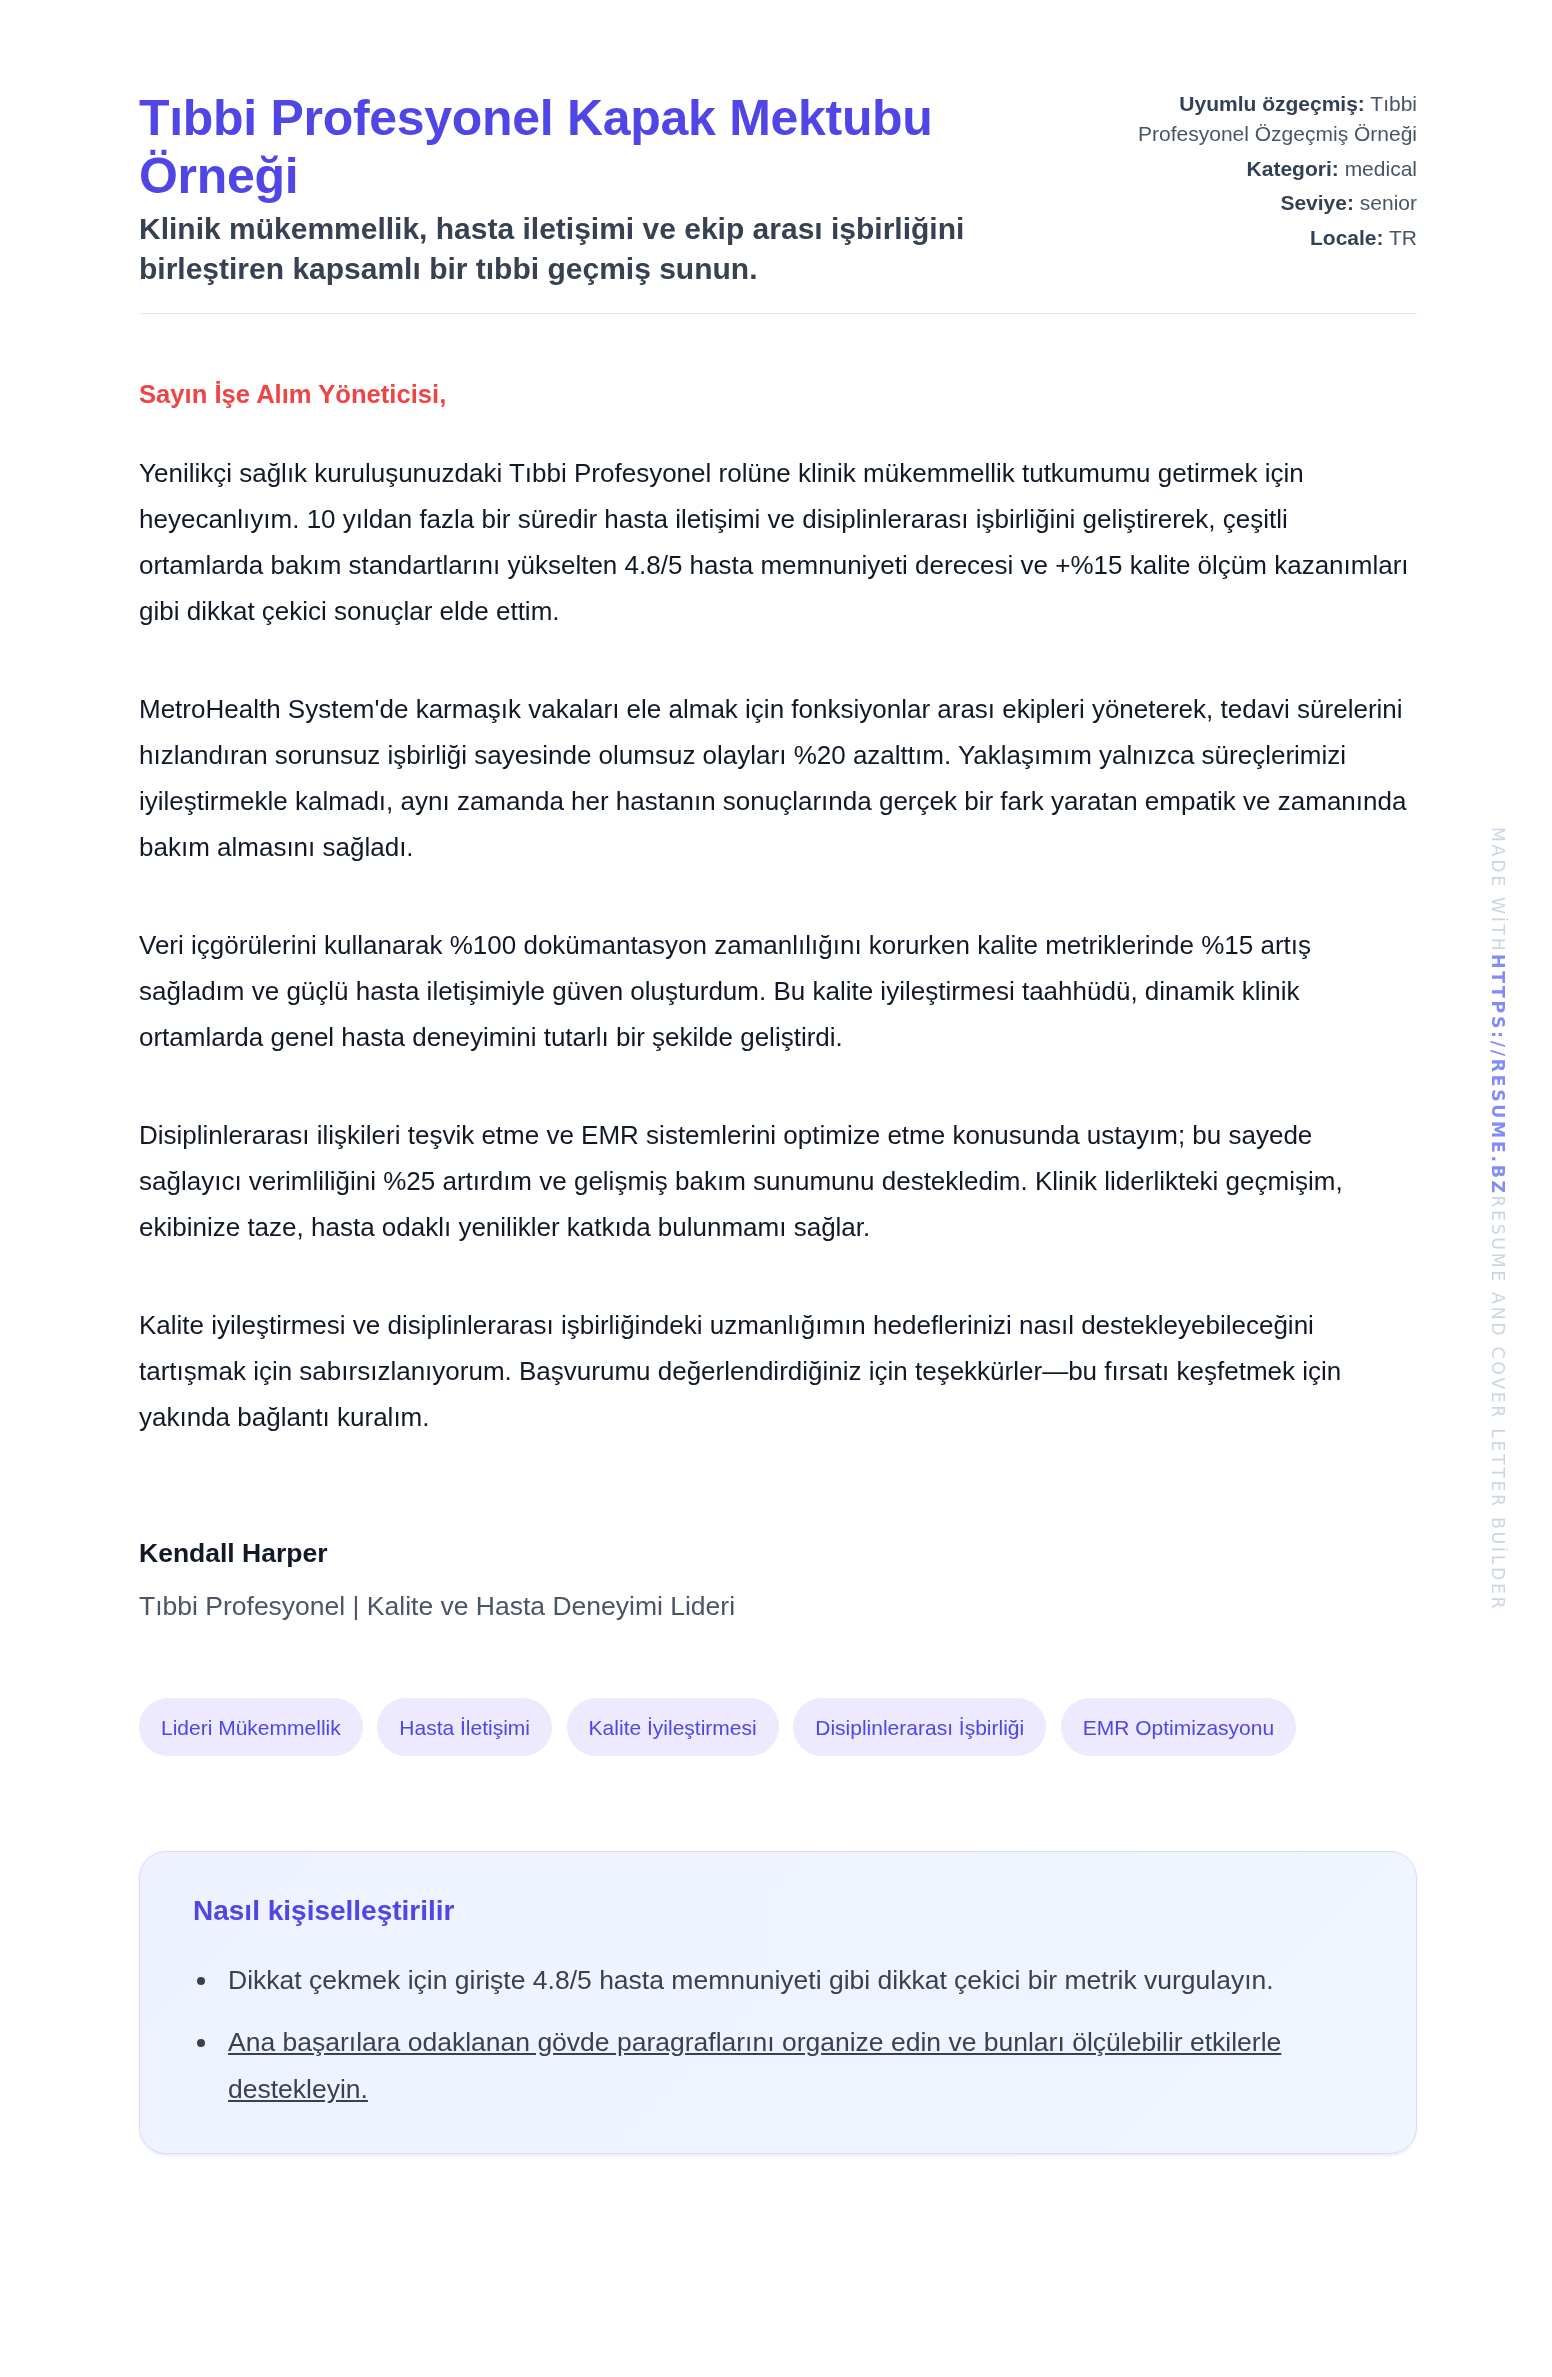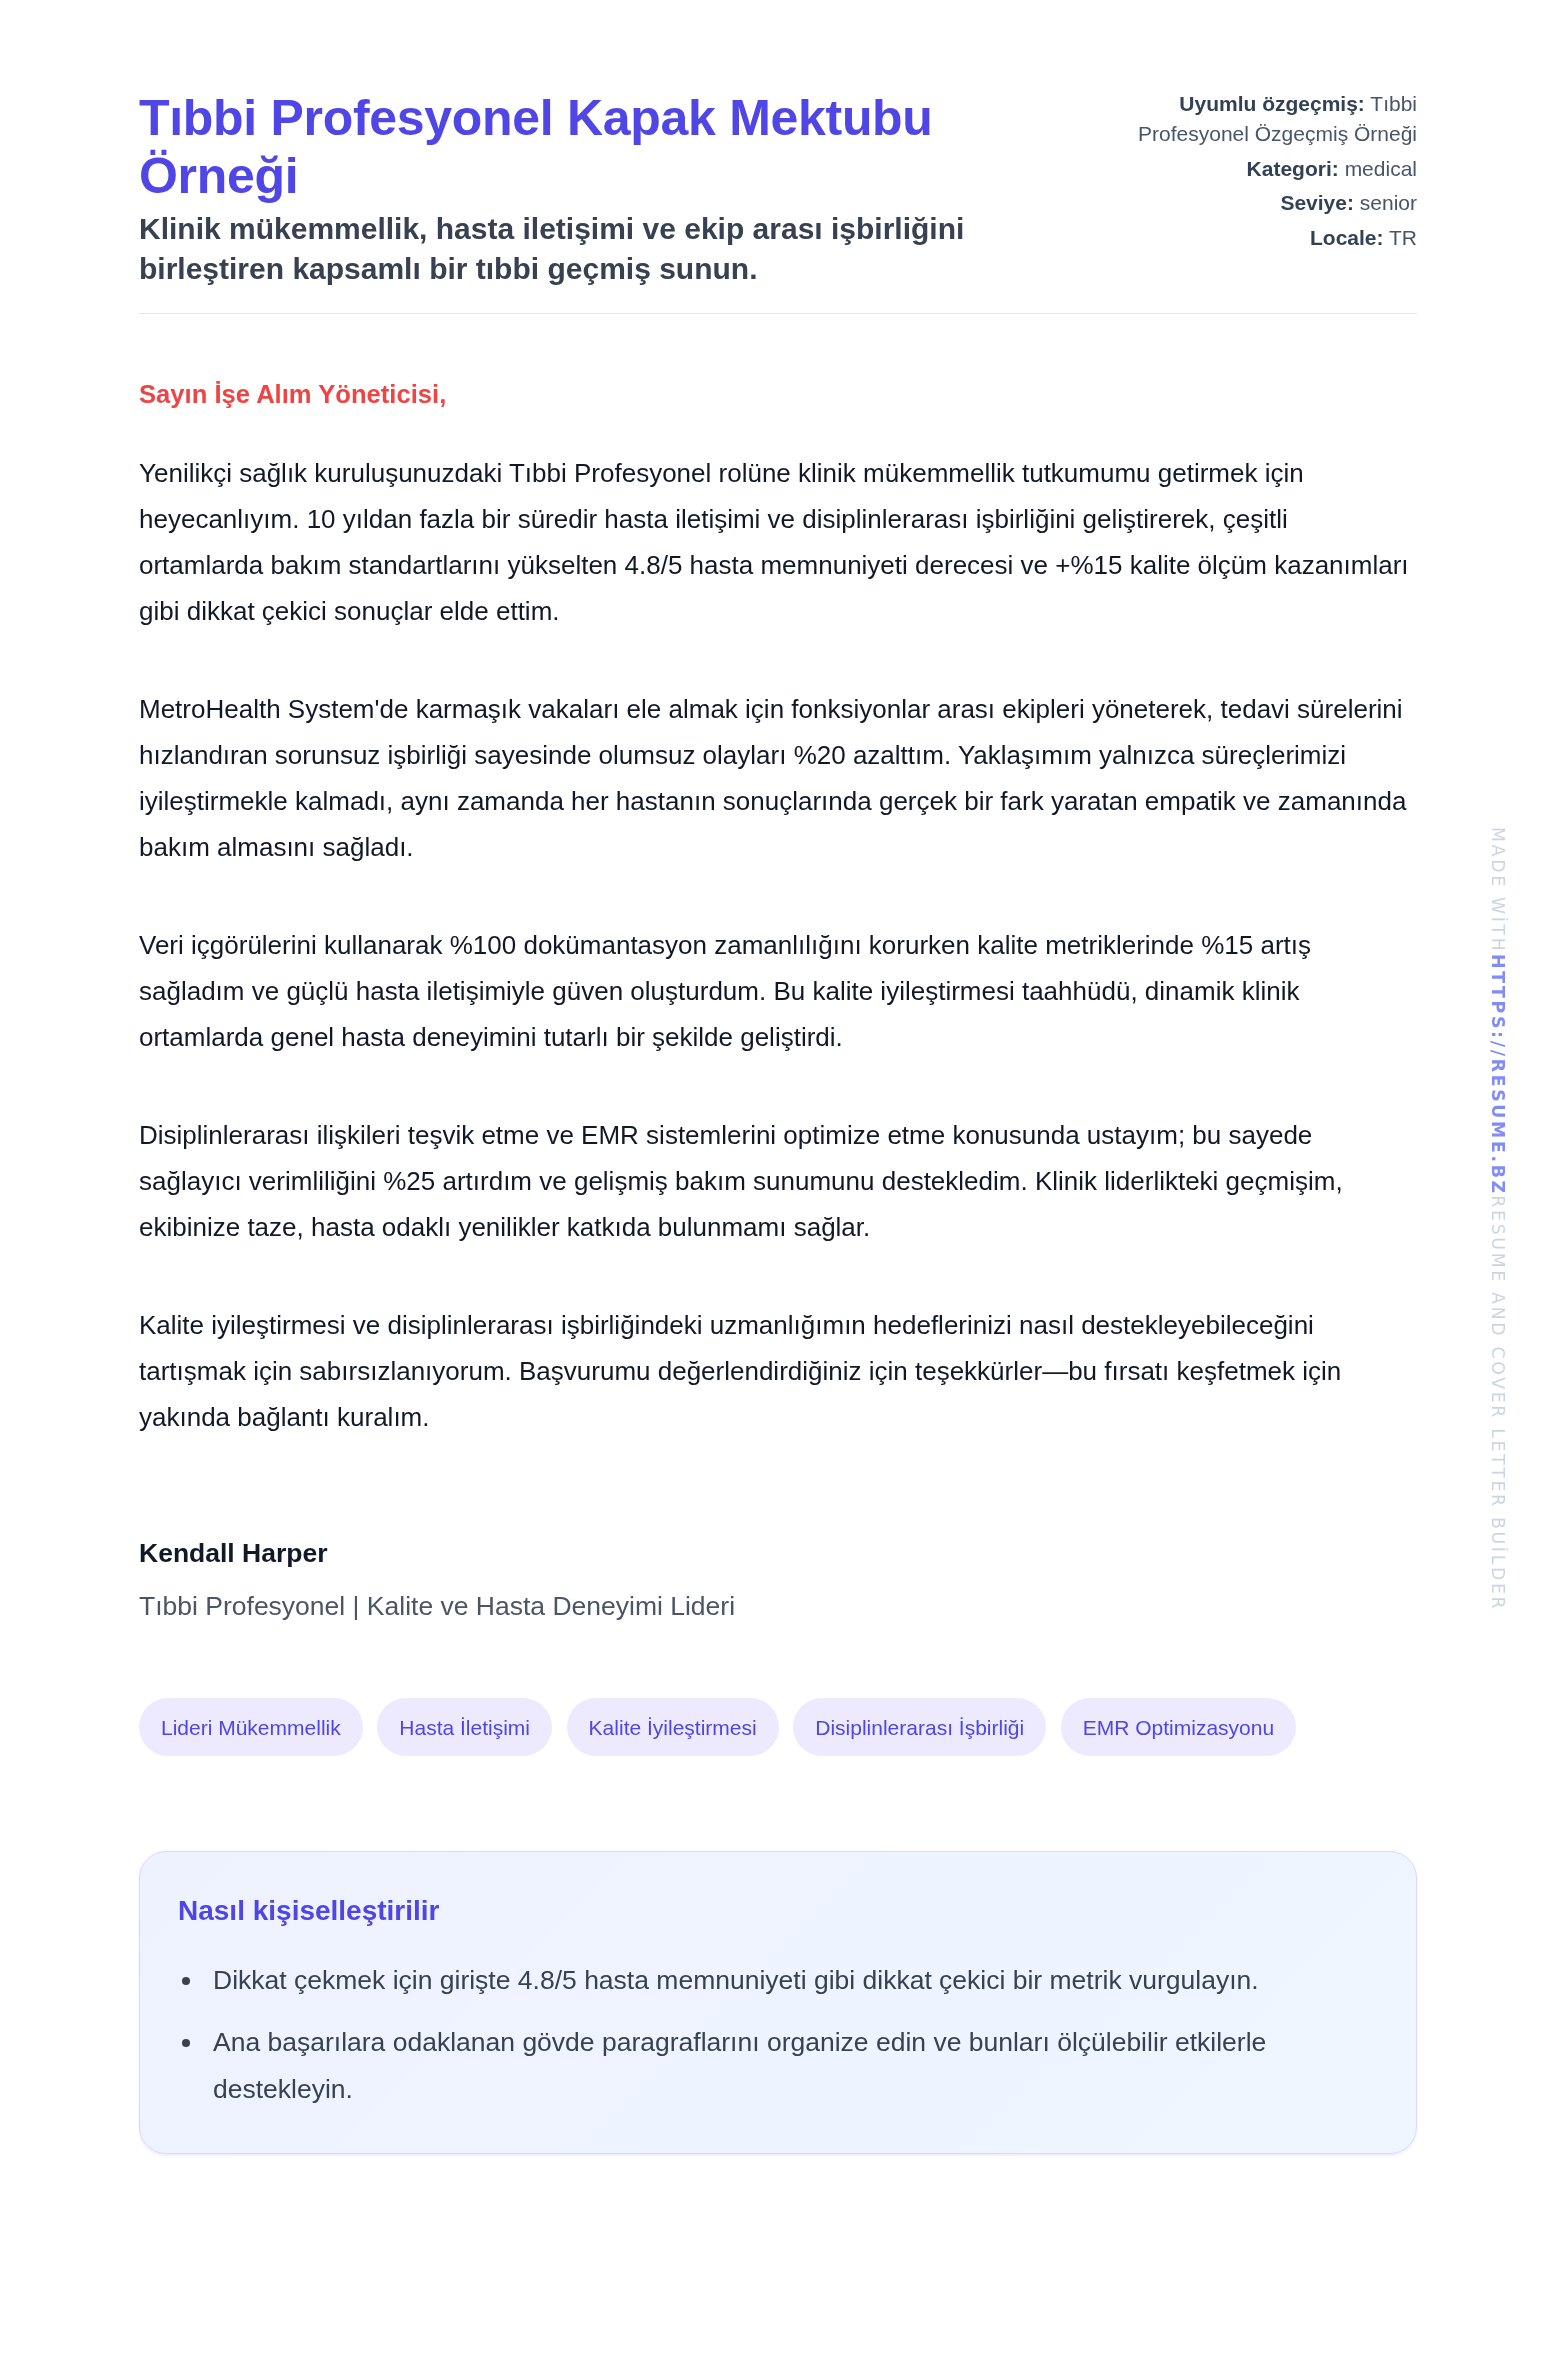--- a/index.html
+++ b/index.html
@@ -24,25 +24,25 @@
 
   .signature { margin-top: 95px; }
   .sig-name { font-size: 26.5px; line-height: 37px; font-weight: 700; color: #111827; }
   .sig-title { margin-top: 16.4px; font-size: 26.5px; line-height: 37px; color: #4b5563; }
 
   
   .tags { display: flex; flex-wrap: wrap; gap: 14.6px; margin-top: 73px; }
   .tag { background: #ede9fe; color: #4f46e5; font-size: 21px; line-height: 27px; padding: 15.5px 22px 15.5px 22px; border-radius: 37px; font-weight: 500; }
 
   
-  .tips { margin-top: 95px; background: linear-gradient(135deg, #eef2ff 0%, #eff6ff 100%); border: 1.8px solid #ddd6fe; border-radius: 27px; padding: 40px 37px 40px 38px; box-shadow: 0 1.8px 2.7px rgba(99,102,241,0.12); }
+  .tips { margin-top: 95px; background: linear-gradient(135deg, #eef2ff 0%, #eff6ff 100%); border: 1.8px solid #ddd6fe; border-radius: 27px; padding: 40px 37px 40px 53px; box-shadow: 0 1.8px 2.7px rgba(99,102,241,0.12); }
   .tips-title { font-size: 28px; line-height: 38px; font-weight: 700; color: #4f46e5; }
   .tips-list { margin-top: 27px; list-style: none; }
   .tips-item { position: relative; padding-left: 35px; font-size: 26.5px; line-height: 47px; color: #374151; margin-bottom: 14.6px; }
-  .tips-item:last-child { margin-bottom: 0; }
+  .tips-item:last-child { margin-bottom: 0; text-decoration: underline; }
   .bullet { position: absolute; left: 3.7px; top: 20px; width: 8.2px; height: 8.2px; border-radius: 50%; background: #374151; }
 
   
   .watermark { position: absolute; left: 1488px; top: 827px; writing-mode: vertical-rl; font-size: 17.3px; letter-spacing: 2.7px; color: #cbd5e1; white-space: nowrap; font-family: "DejaVu Sans", sans-serif; }
   .wm-link { color: #818cf8; font-weight: 700; margin: 0 9px; }
 </style>
 </head>
 <body>
 
 <div class="page">

